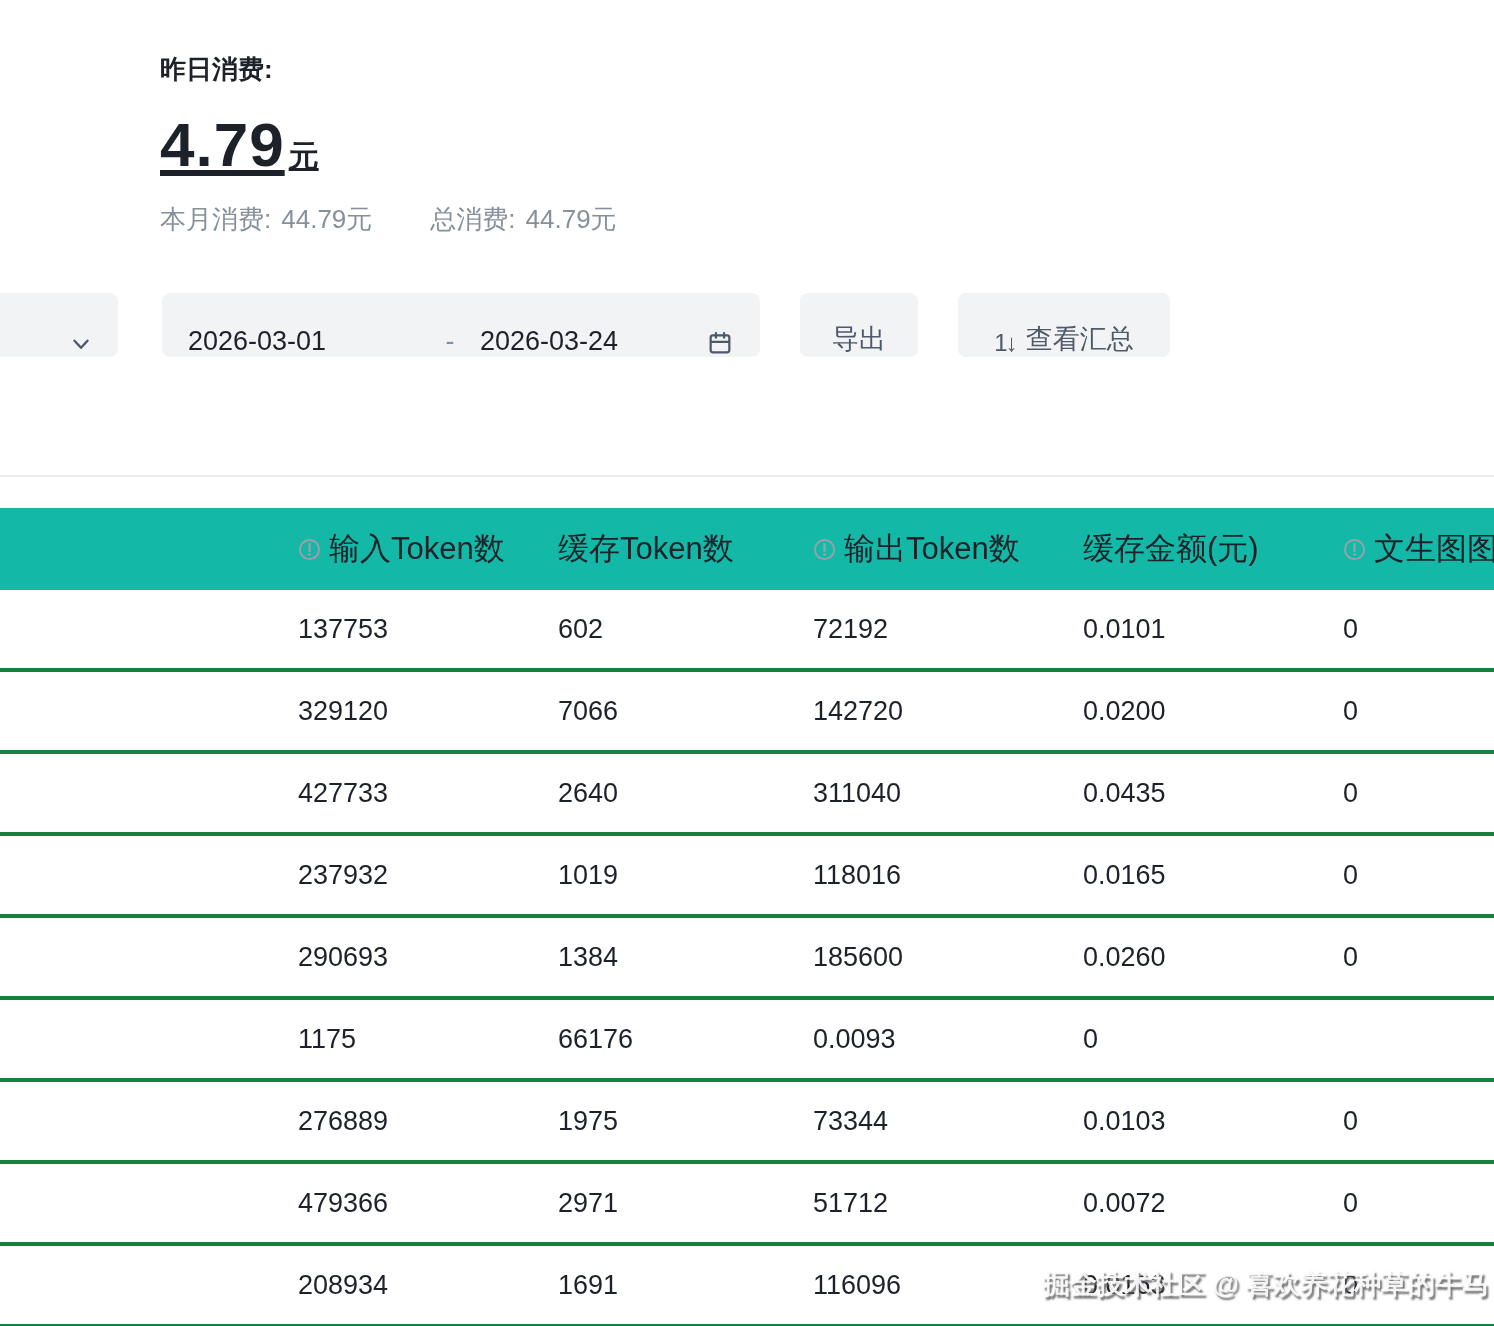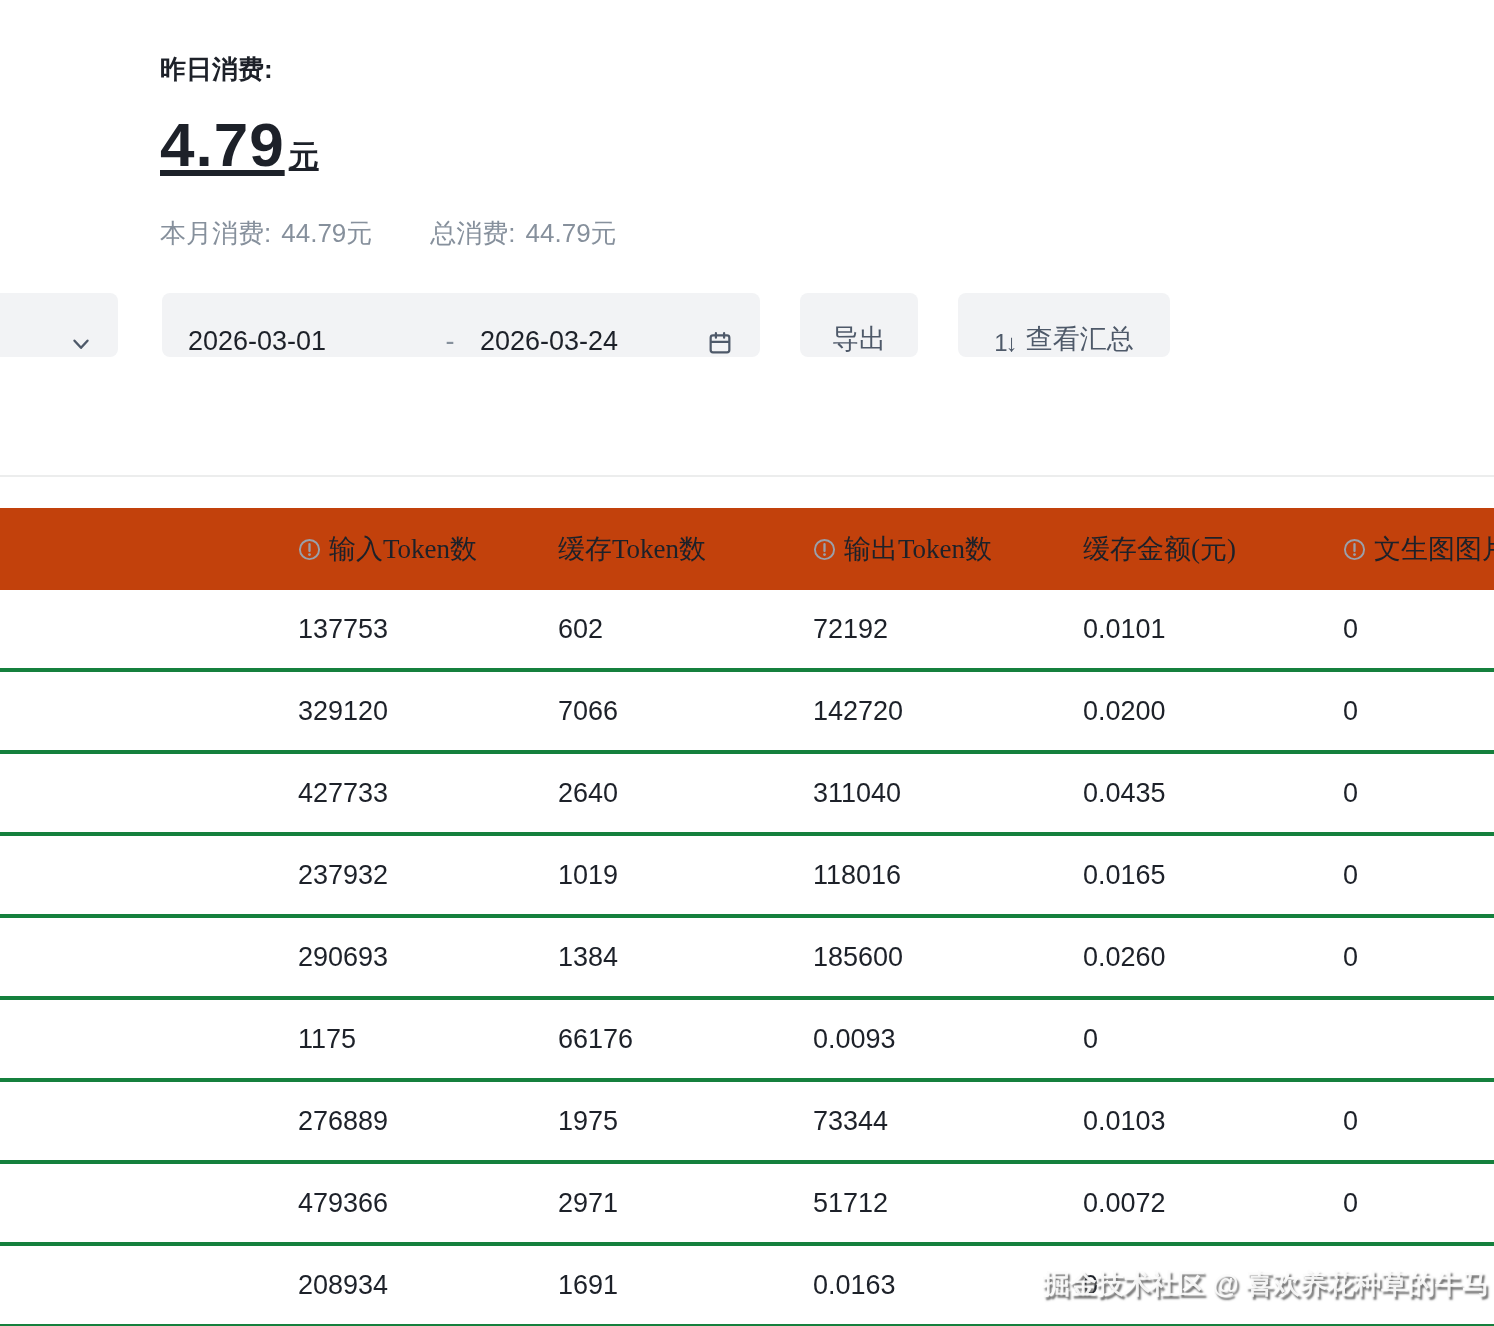--- a/index.html
+++ b/index.html
@@ -15,21 +15,21 @@
     background: #ffffff;
     overflow: hidden;
   }
 
   
   .stats { position: absolute; left: 160px; top: 52px; }
   .stats-label { font-size: 26px; font-weight: 700; color: #1d2129; }
   .stats-big { margin-top: 22px; display: flex; align-items: baseline; text-decoration: underline; }
   .stats-big .num { font-size: 62px; font-weight: 700; color: #1d2129; letter-spacing: 1px; }
   .stats-big .unit { font-size: 30px; font-weight: 700; color: #1d2129; margin-left: 4px; }
-  .stats-sub { margin-top: 36px; display: flex; gap: 58px; font-size: 26px; color: #86909c; }
+  .stats-sub { margin-top: 22px; display: flex; gap: 58px; font-size: 26px; color: #86909c; }
   .stats-sub .pair { display: flex; gap: 10px; }
 
   
   .toolbar { position: absolute; left: 0; top: 293px; width: 100%; height: 64px; }
   .ctl {
     position: absolute; top: 0; height: 64px;
     background: #f2f3f5; border-radius: 8px;
     display: flex; align-items: flex-end;
     font-size: 27px; color: #1d2129;
   }
@@ -48,21 +48,21 @@
   .divider { position: absolute; left: 0; top: 475px; width: 100%; height: 2px; background: #eceded; }
 
   
   .table { position: absolute; left: 0; top: 508px; width: 100%; }
   .trow {
     display: grid;
     grid-template-columns: 270px 260px 255px 270px 260px 1fr;
     height: 82px;
     align-items: center;
   }
-  .thead { background: #c2410c; font-size: 27px; color: #1d2129; font-family: Liberation Serif, serif; }
+  .thead { background: #14b8a6; font-size: 31px; color: #1d2129; }
   .tbody .trow { border-bottom: 4px solid #15803d; font-size: 27px; color: #1d2129; }
   .cell { padding-left: 28px; display: flex; align-items: center; gap: 8px; white-space: nowrap; overflow: hidden; }
   .info-icon { display: inline-flex; flex: 0 0 auto; }
 
   
   .watermark {
     position: absolute; left: 1043px; top: 1266px;
     font-size: 27px; font-weight: 700;
     color: rgba(252,252,252,0.92);
     text-shadow: 2px 3px 2px rgba(90,90,90,0.85);
@@ -236,20 +236,21 @@
       <div class="cell">2971</div>
       <div class="cell">51712</div>
       <div class="cell">0.0072</div>
       <div class="cell">0</div>
     </div>
 
     <div class="trow">
       <div class="cell"></div>
       <div class="cell">208934</div>
       <div class="cell">1691</div>
+      <div class="cell">116096</div>
       <div class="cell">0.0163</div>
       <div class="cell">0</div>
     </div>
   </div>
   </div>
 
   <div class="watermark">掘金技术社区 @ 喜欢养花种草的牛马</div>
 
 </div>
 

